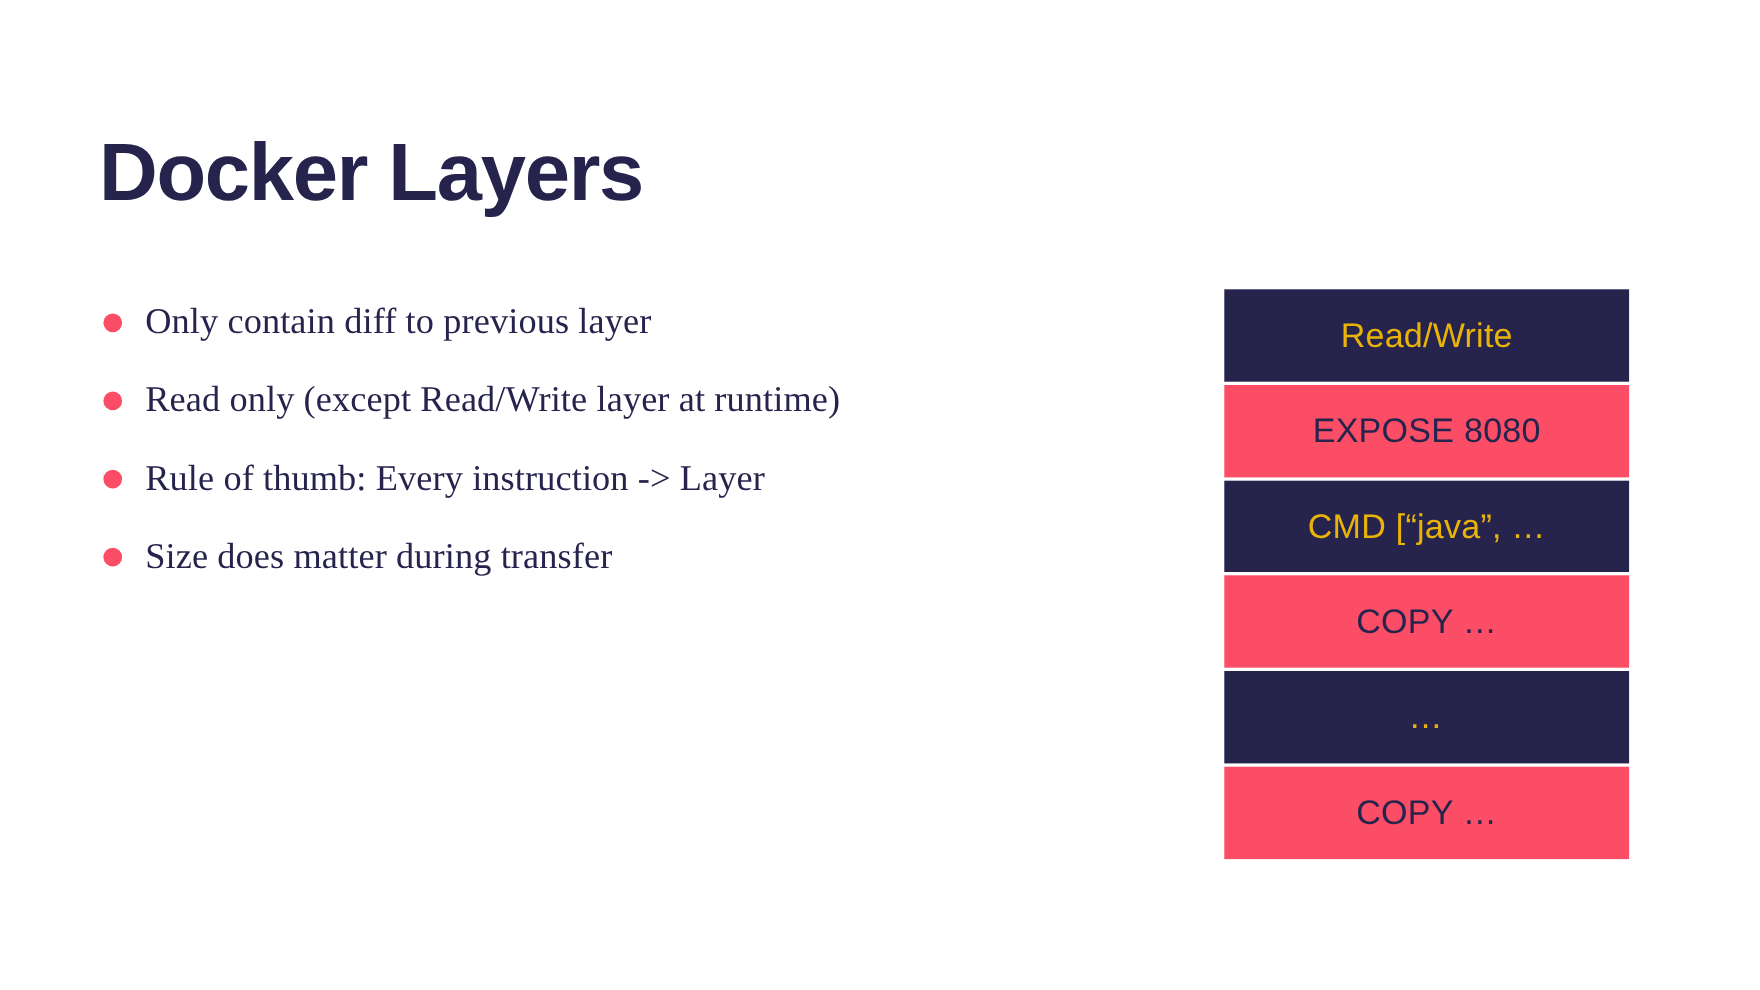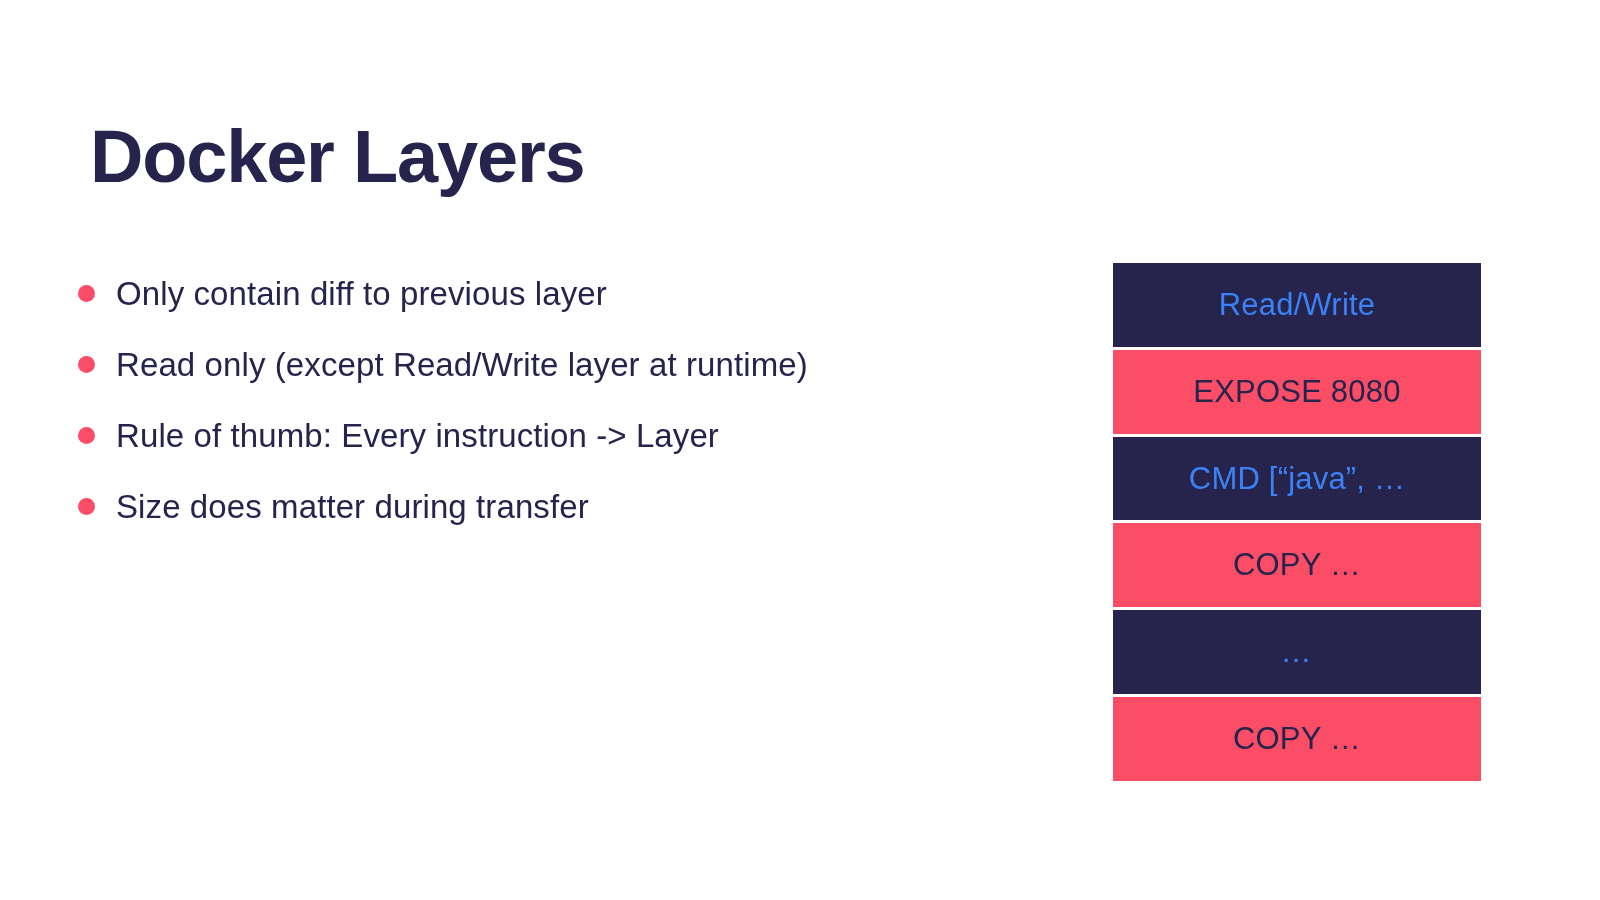--- a/index.html
+++ b/index.html
@@ -33,26 +33,27 @@
     letter-spacing: -1.2px;
     color: #26244d;
     line-height: 1.0;
     white-space: nowrap;
     margin-top: 48px;
   }
 
   
   .bullet-list {
     position: absolute;
-    left: 74px;
+    left: 90px;
     top: 258px;
     width: 960px;
     margin: 0;
     padding: 0;
     list-style: none;
+    font-family: Liberation Serif, serif;
   }
   .bullet-item {
     display: flex;
     align-items: center;
     height: 71px;
   }
   .bullet-dot {
     flex: 0 0 auto;
     width: 17px;
     height: 17px;
@@ -87,21 +88,21 @@
     margin-bottom: 3px;
     font-size: 31px;
     letter-spacing: 0.2px;
     white-space: nowrap;
   }
   .layer-block:last-child {
     margin-bottom: 0;
   }
   .layer-block.dark {
     background: #26244d;
-    color: #3b82f6;
+    color: #eab308;
   }
   .layer-block.light {
     background: #fb4e66;
     color: #26244d;
   }
   .layer-block.ellipsis {
     font-size: 31px;
     letter-spacing: 2px;
   }
 </style>

